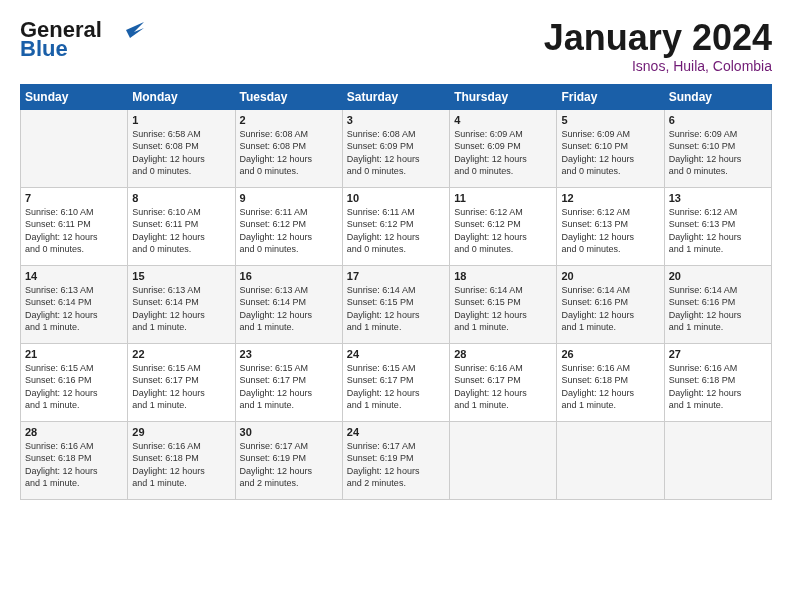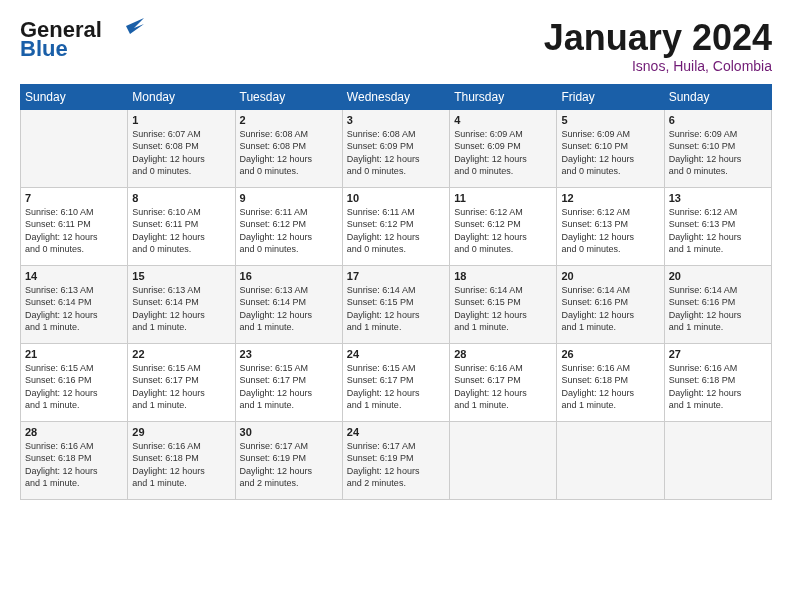--- a/index.html
+++ b/index.html
@@ -40,21 +40,21 @@
     }
     table {
       width: 100%;
       border-collapse: collapse;
       table-layout: fixed;
     }
     thead tr th {
       background-color: #1a5fa8;
       color: #fff;
       font-size: 12px;
-      font-weight: normal;
+      font-weight: bold;
       padding: 5px 4px;
       text-align: left;
       border: 1px solid #1a5fa8;
     }
     tbody tr td {
       border: 1px solid #ccc;
       vertical-align: top;
       padding: 4px 4px;
       font-size: 9.5px;
       color: #222;
@@ -78,53 +78,53 @@
       color: #333;
     }
   </style>
 </head>
 <body>
 
 <div class="page">
   <div class="header">
     <div class="logo">
       <div style="display:flex; flex-direction:column; align-items:flex-start;">
-        <div style="display:flex; align-items:flex-start; gap:14px;">
+        <div style="display:flex; align-items:flex-end; gap:14px;">
           <span style="font-size:22px; font-weight:bold; color:#1a1a1a; line-height:1.1;">General</span>
           <svg width="28" height="24" viewBox="0 0 28 24" style="margin-top:-4px;">
             <polygon points="10,12 28,4 18,14 28,10 14,20" fill="#1a5fa8"></polygon>
           </svg>
         </div>
         <span style="font-size:22px; font-weight:bold; color:#1a5fa8; line-height:1; margin-top:-4px;">Blue</span>
       </div>
     </div>
     <div class="title-block">
       <div class="month-title">January 2024</div>
       <div class="location">Isnos, Huila, Colombia</div>
     </div>
   </div>
 
   <table>
     <thead>
       <tr>
       <th>Sunday</th>
           <th>Monday</th>
           <th>Tuesday</th>
-          <th>Wednesday</th>
+          <th>Saturday</th>
           <th>Thursday</th>
           <th>Friday</th>
           <th>Sunday</th>
         </tr>
     </thead>
     <tbody id="calendar-body">
     <tr>
           <td></td>
           <td>
             <span class="day-num">1</span>
-            <div class="day-info" style="white-space: pre-line;">Sunrise: 6:07 AM
+            <div class="day-info" style="white-space: pre-line;">Sunrise: 6:58 AM
 Sunset: 6:08 PM
 Daylight: 12 hours
 and 0 minutes.</div>
           </td>
           <td>
             <span class="day-num">2</span>
             <div class="day-info" style="white-space: pre-line;">Sunrise: 6:08 AM
 Sunset: 6:08 PM
 Daylight: 12 hours
 and 0 minutes.</div>

